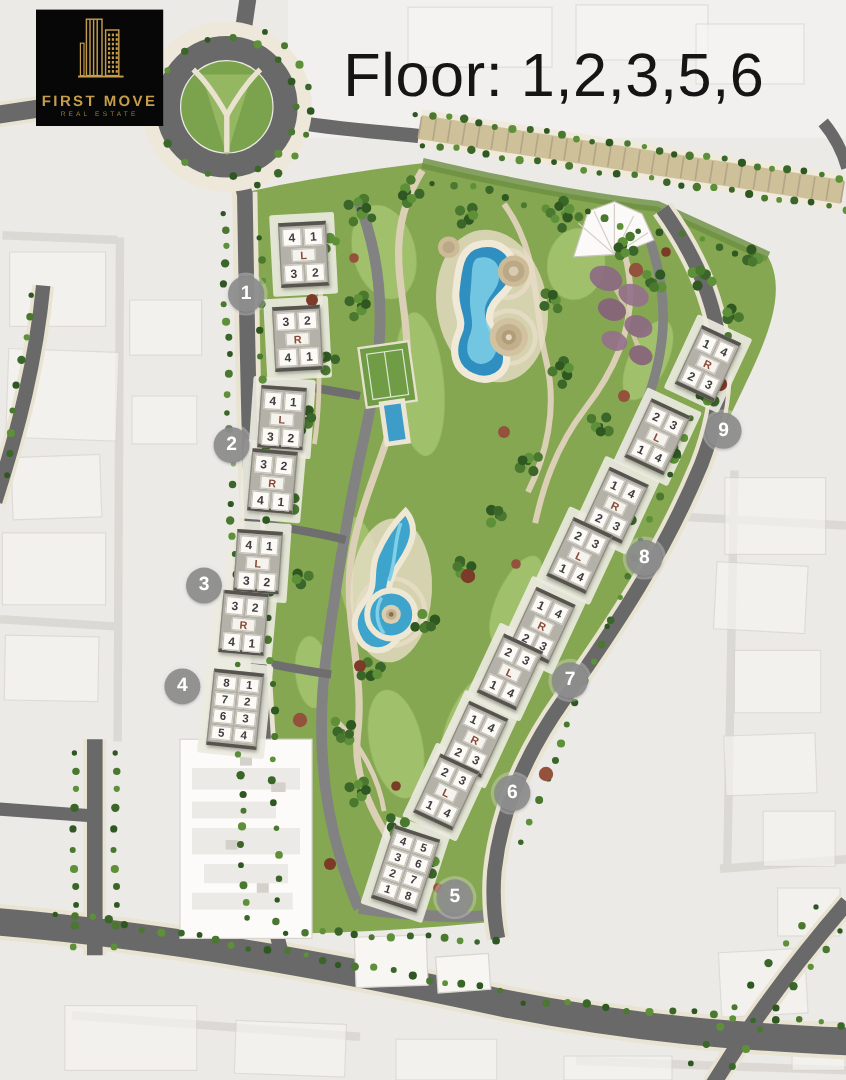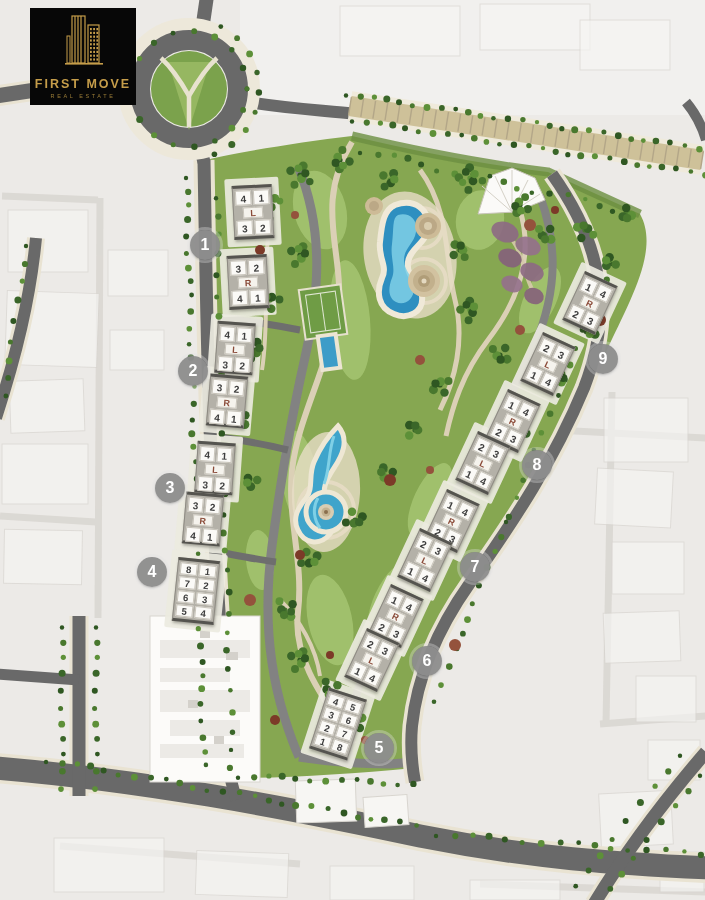--- a/index.html
+++ b/index.html
@@ -1067,14 +1067,15 @@
           <rect x="38.2" y="46.4" width="1.8" height="2.2"></rect>
           <rect x="41.4" y="46.4" width="1.8" height="2.2"></rect>
         </g>
     <rect x="10" y="51" width="38" height="1.6" fill="#c59d4a"></rect>
     <rect x="12" y="24" width="3" height="27" fill="none" stroke="#c59d4a" stroke-width="1"></rect>
   </svg>
   <div class="brand">FIRST MOVE</div>
   <div class="tagline">REAL ESTATE</div>
 </div>
 
+<div class="title">Floor: 1,2,3,5,6</div>
 
 </div>
 
 </body></html>

